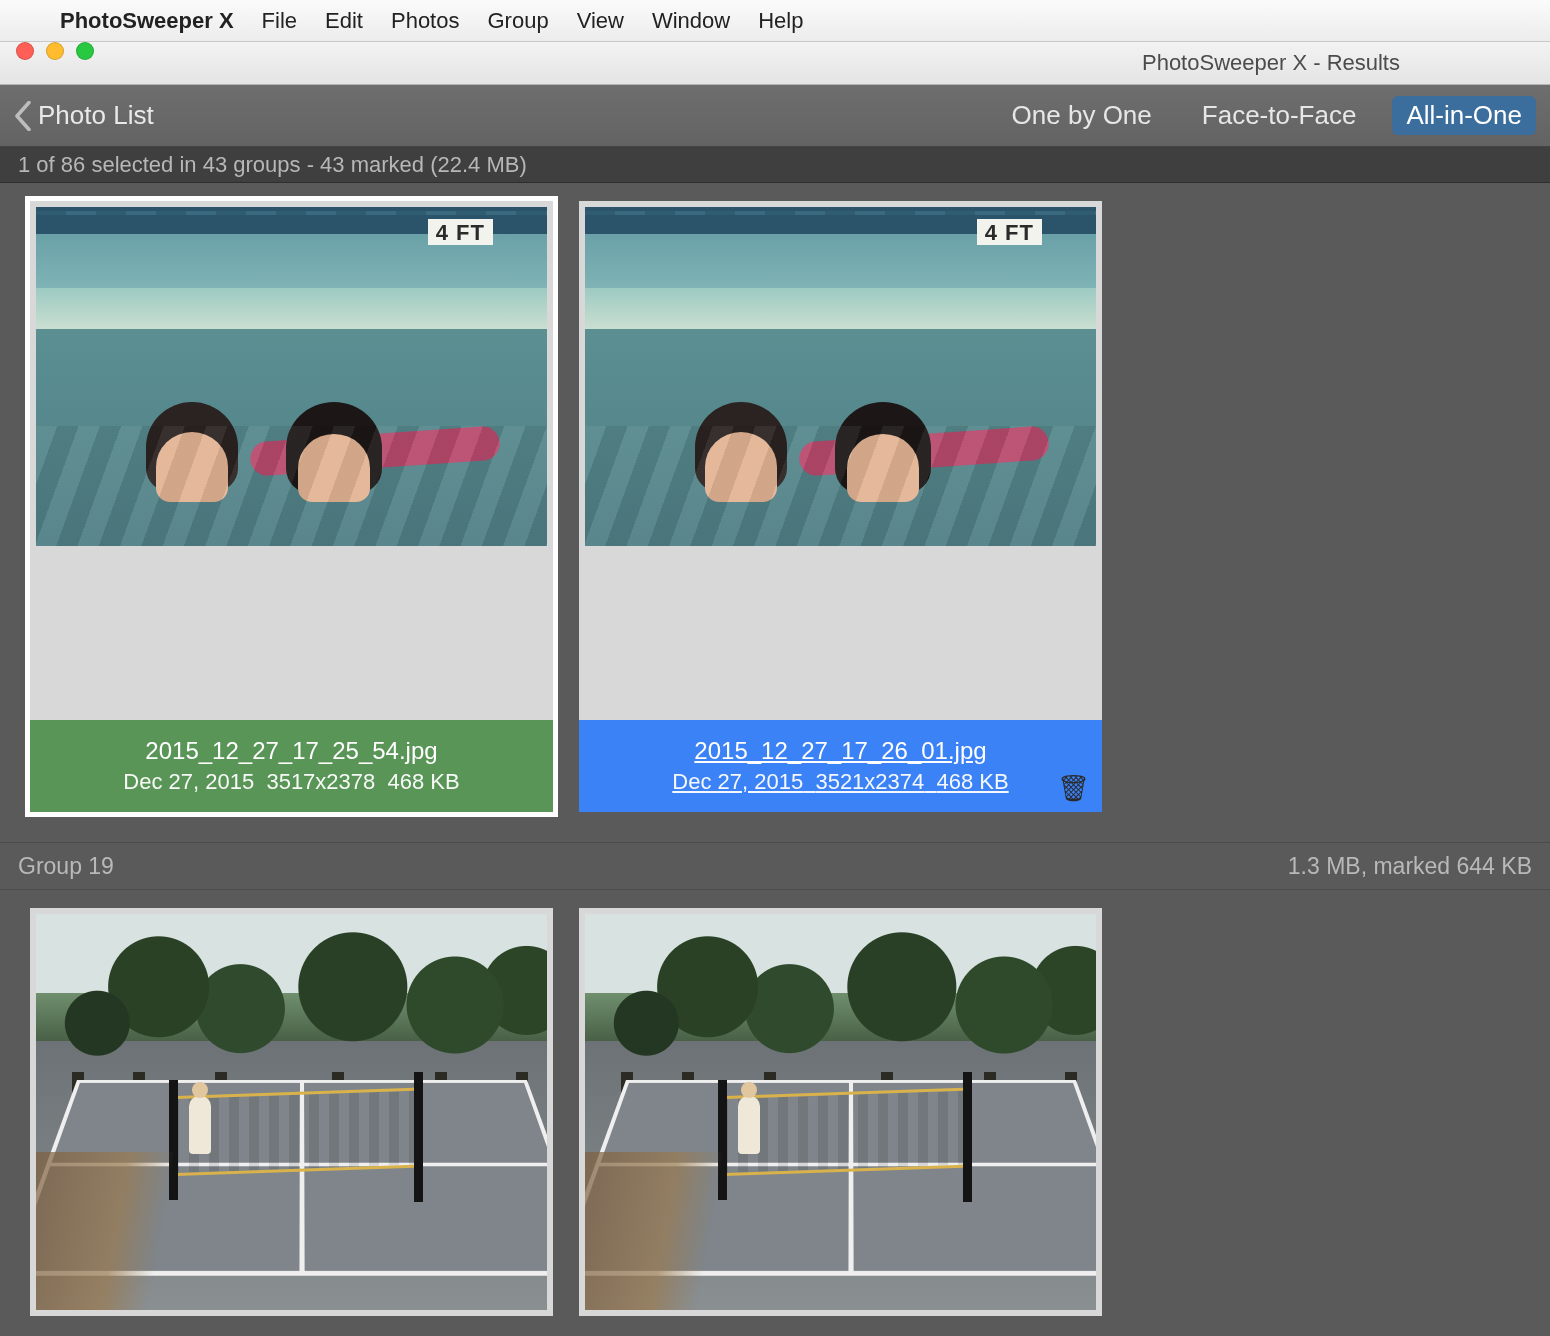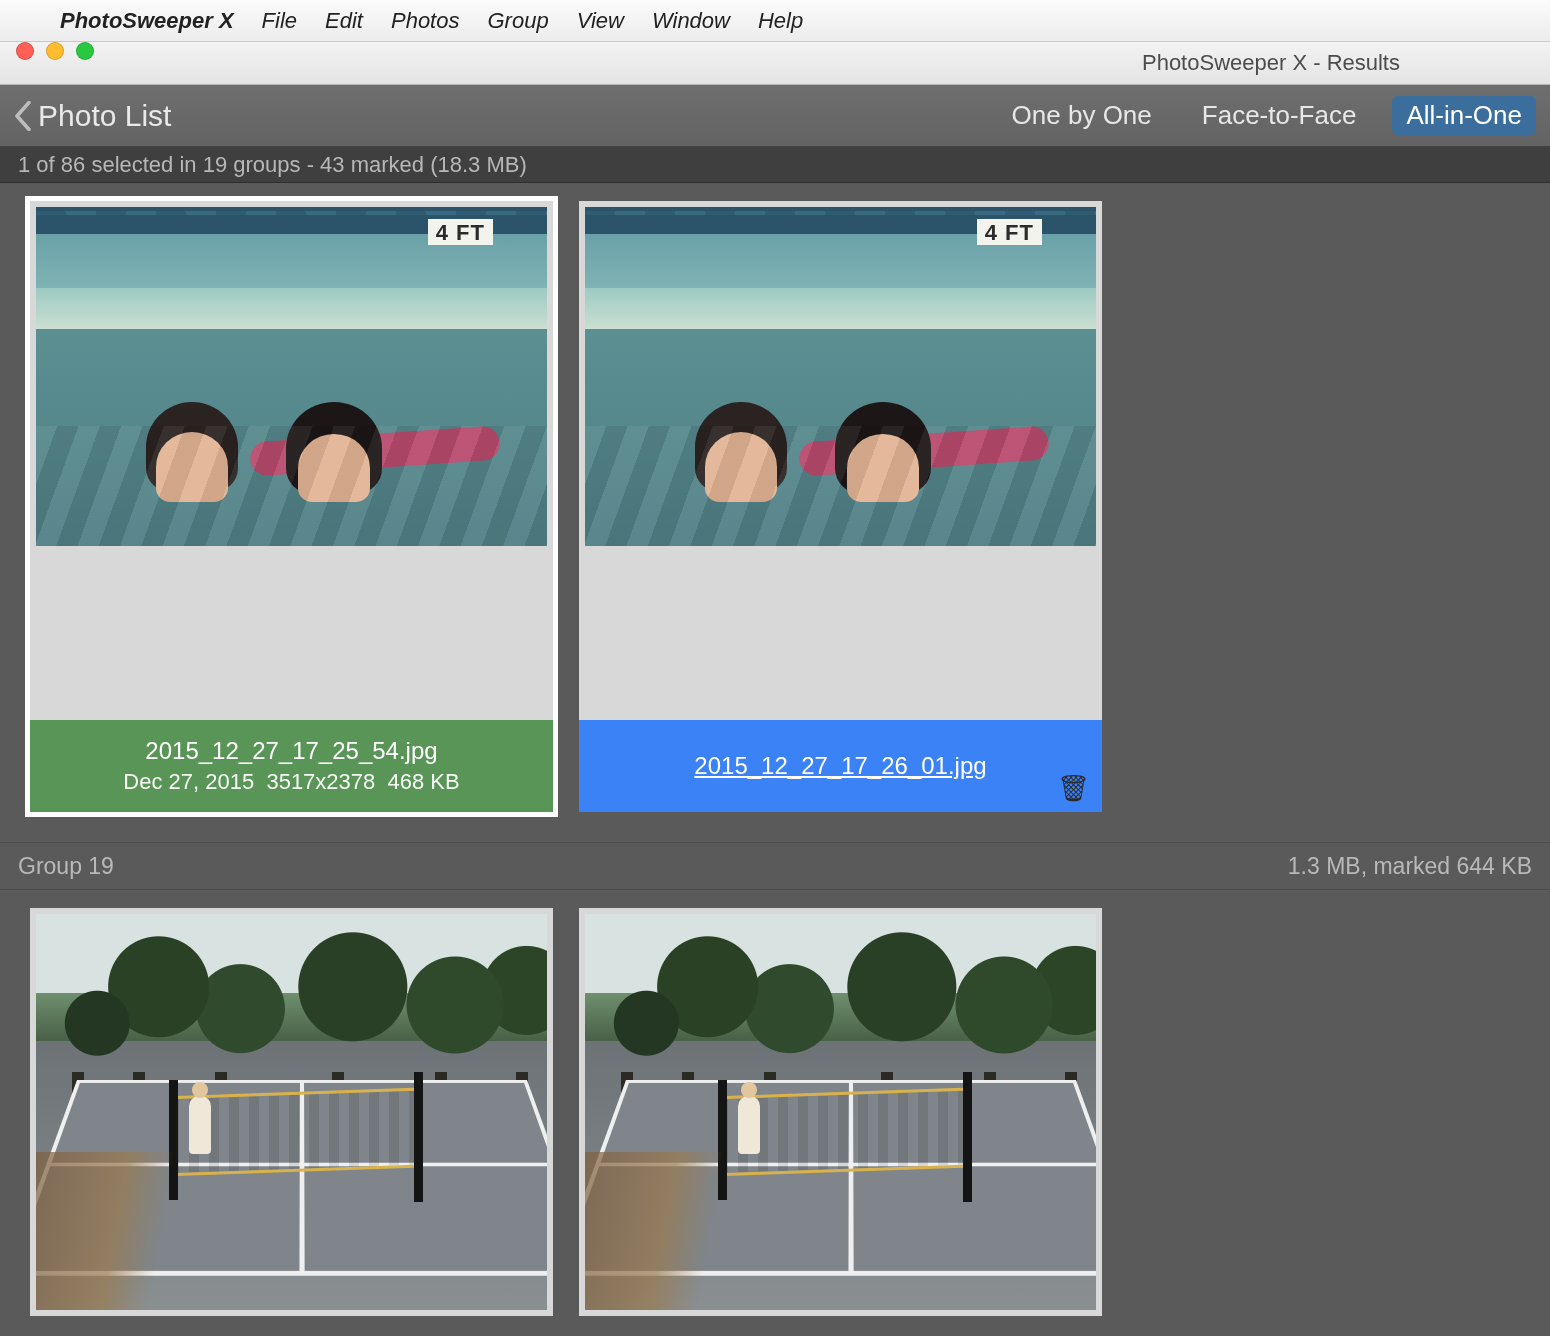--- a/index.html
+++ b/index.html
@@ -18,21 +18,21 @@
     display: flex;
     align-items: center;
     padding-left: 26px;
     gap: 28px;
     font-size: 22px;
     color: #222;
     border-bottom: 1px solid #c9c9c9;
   }
   .apple-logo { font-size: 24px; margin-right: 6px; }
   .app-name { font-weight: 600; }
-  .menu-item { cursor: default; font-style: italic; }
+  .menu-item { cursor: default; }
 
   
   .titlebar {
     height: 43px;
     background: linear-gradient(#f3f3f3, #e4e4e4);
     border-bottom: 1px solid #b5b5b5;
     position: relative;
     display: flex;
     align-items: flex-start;
   }
@@ -62,21 +62,21 @@
     background: linear-gradient(#6e6e6e, #636363);
     display: flex;
     align-items: center;
     justify-content: space-between;
     padding: 0 14px;
     color: #e9e9e9;
     border-bottom: 1px solid #444;
   }
   .back {
     display: flex; align-items: center; gap: 6px;
-    font-size: 30px; font-weight: 400;
+    font-size: 26px; font-weight: 400;
     cursor: pointer;
   }
   .back svg { width: 18px; height: 30px; }
   .views {
     display: flex; gap: 22px; align-items: center;
     font-size: 26px;
   }
   .view-btn {
     padding: 4px 14px;
     border-radius: 6px;
@@ -287,21 +287,21 @@
     <span>Photo List</span>
   </div>
   <div class="views">
     <div class="view-btn">One by One</div>
     <div class="view-btn">Face-to-Face</div>
     <div class="view-btn active">All-in-One</div>
   </div>
 </div>
 
 <div class="status">
-  <span>1 of 86 selected in 19 groups - 43 marked (18.3 MB)</span>
+  <span>1 of 86 selected in 43 groups - 43 marked (22.4 MB)</span>
 </div>
 
 <div class="content">
   <div class="row">
 
     <div class="card selected">
       <div class="thumb">
         <div class="scene-pool">
           <div class="tile-line"></div>
           <div class="depth">4 FT</div>
@@ -327,20 +327,23 @@
           <div class="depth">4 FT</div>
           <div class="noodle"></div>
           <div class="person p1"></div>
           <div class="person p2"></div>
           <div class="ripple"></div>
         </div>
       </div>
       <div class="fill tall"></div>
       <div class="caption mark">
         <div class="fname">2015_12_27_17_26_01.jpg</div>
+        <div class="meta">
+          <span>Dec 27, 2015</span>&nbsp;&nbsp;<span>3521x2374</span>&nbsp;&nbsp;<span>468 KB</span>
+        </div>
         <span class="trash">🗑</span>
       </div>
     </div>
 
   </div>
 </div>
 
 <div class="group-hdr" style="margin-top:14px;">
   <span>Group 19</span>
   <span>1.3 MB, marked 644 KB</span>

